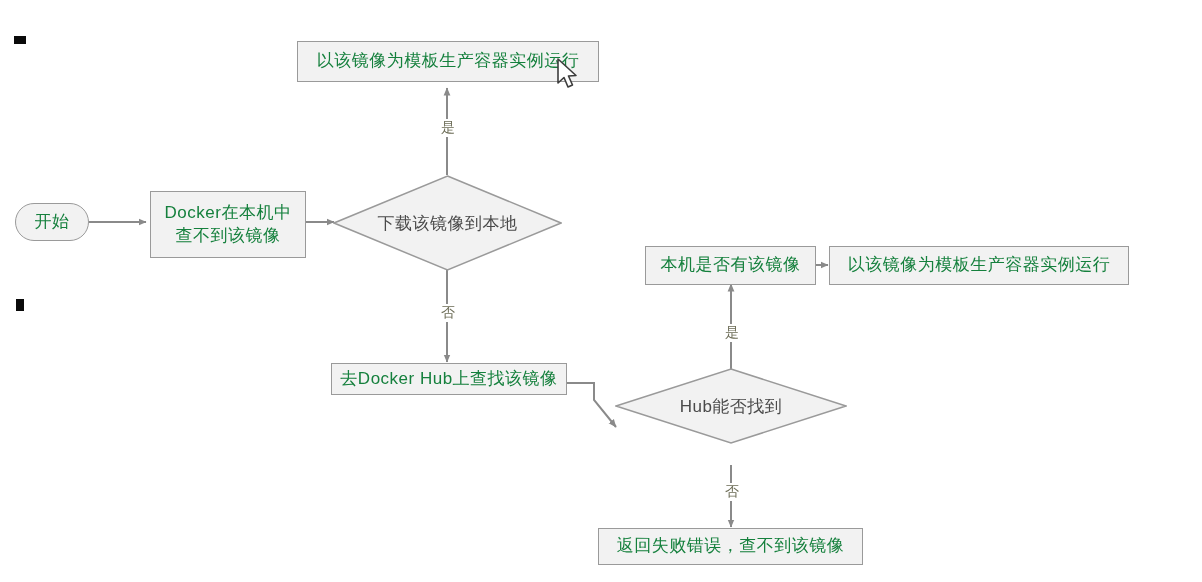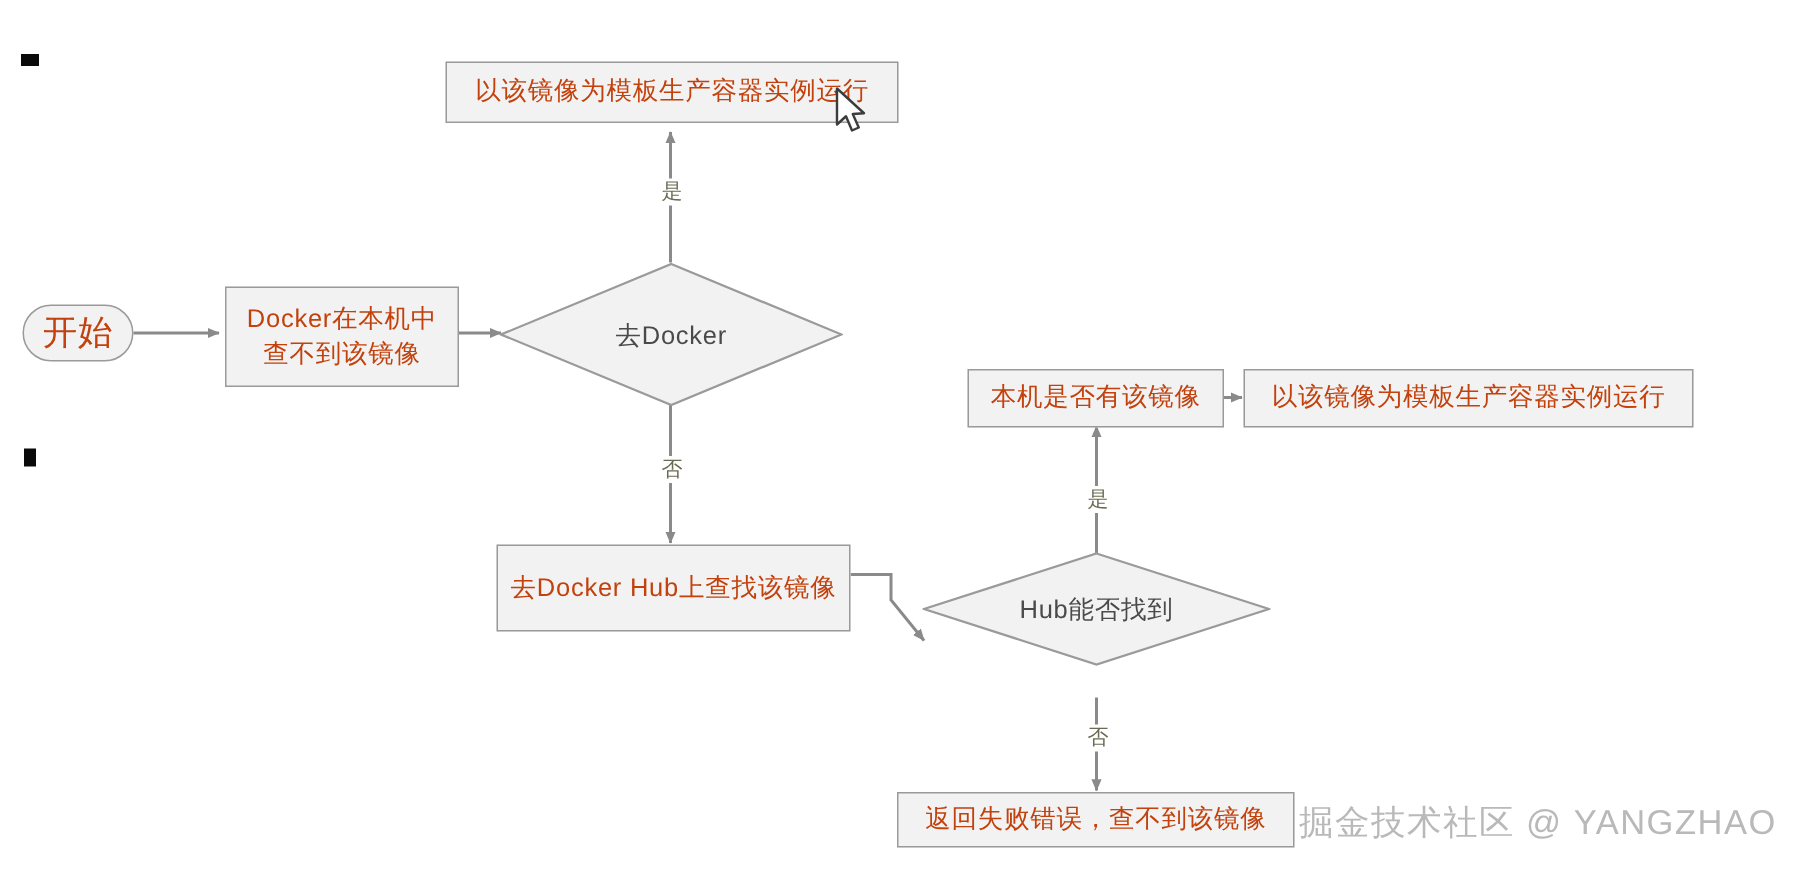--- a/index.html
+++ b/index.html
@@ -15,21 +15,21 @@
     width: 1202px;
     height: 582px;
     background: #ffffff;
     overflow: hidden;
   }
   .node {
     position: absolute;
     box-sizing: border-box;
     background: #f2f2f2;
     border: 1px solid #9a9a9a;
-    color: #c2410c;
+    color: #15803d;
     display: flex;
     align-items: center;
     justify-content: center;
     text-align: center;
     line-height: 1.35;
     font-size: 17px;
     letter-spacing: 0.5px;
     white-space: pre-line;
     user-select: none;
   }
@@ -113,41 +113,41 @@
       <path d="M567,383 L594,383 L594,400 L616,427" marker-end="url(#arrow)"></path>
 
       <line x1="731" y1="389" x2="731" y2="284" marker-end="url(#arrow)"></line>
 
       <line x1="816" y1="265" x2="828" y2="265" marker-end="url(#arrow)"></line>
 
       <line x1="731" y1="465" x2="731" y2="527" marker-end="url(#arrow)"></line>
     </g>
   </svg>
 
-  <div class="node terminator" style="left:15px; top:203px; width:74px; height:38px; font-size:23px;justify-content:center;">
+  <div class="node terminator" style="left:15px; top:203px; width:74px; height:38px; font-size:17px;justify-content:center;">
     <span>开始</span>
   </div>
 
   <div class="node" style="left:150px; top:191px; width:156px; height:67px;">
     <span>Docker在本机中
 查不到该镜像</span>
   </div>
 
   <div class="diamond-wrap" style="left:333px; top:175px; width:229px; height:96px;">
     <svg width="229" height="96" viewBox="0 0 229 96" xmlns="http://www.w3.org/2000/svg">
       <polygon points="114.5,1 228,48 114.5,95 1,48" fill="#f2f2f2" stroke="#9a9a9a" stroke-width="1.5"></polygon>
     </svg>
-    <span class="diamond-label">去Docker</span>
+    <span class="diamond-label">下载该镜像到本地</span>
   </div>
 
   <div class="node" style="left:297px; top:41px; width:302px; height:41px;">
     <span>以该镜像为模板生产容器实例运行</span>
   </div>
 
-  <div class="node" style="left:331px; top:363px; width:236px; height:58px;">
+  <div class="node" style="left:331px; top:363px; width:236px; height:32px;">
     <span>去Docker Hub上查找该镜像</span>
   </div>
 
   <div class="diamond-wrap" style="left:615px; top:368px; width:232px; height:76px;">
     <svg width="232" height="76" viewBox="0 0 232 76" xmlns="http://www.w3.org/2000/svg">
       <polygon points="116,1 231,38 116,75 1,38" fill="#f2f2f2" stroke="#9a9a9a" stroke-width="1.5"></polygon>
     </svg>
     <span class="diamond-label">Hub能否找到</span>
   </div>
 
@@ -164,19 +164,18 @@
   </div>
 
   <span class="edge-label" style="left:439px; top:119px;">是</span>
   <span class="edge-label" style="left:439px; top:304px;">否</span>
   <span class="edge-label" style="left:723px; top:324px;">是</span>
   <span class="edge-label" style="left:723px; top:483px;">否</span>
 
   <div class="mark" style="left:14px; top:36px; width:12px; height:8px;"></div>
   <div class="mark" style="left:16px; top:299px; width:8px; height:12px;"></div>
 
-  <div class="watermark" style="left:866px; top:533px;">掘金技术社区 @ YANGZHAO</div>
 
   <svg class="cursor" width="26" height="34" viewBox="0 0 26 34" xmlns="http://www.w3.org/2000/svg" style="left:556px; top:58px;">
     <path d="M2,1 L2,25 L8,19.5 L12,29 L16.5,27 L12.5,18 L20,17.5 z" fill="#ffffff" stroke="#3c3c3c" stroke-width="1.6" stroke-linejoin="round"></path>
   </svg>
 
 </div>
 
 </body></html>

